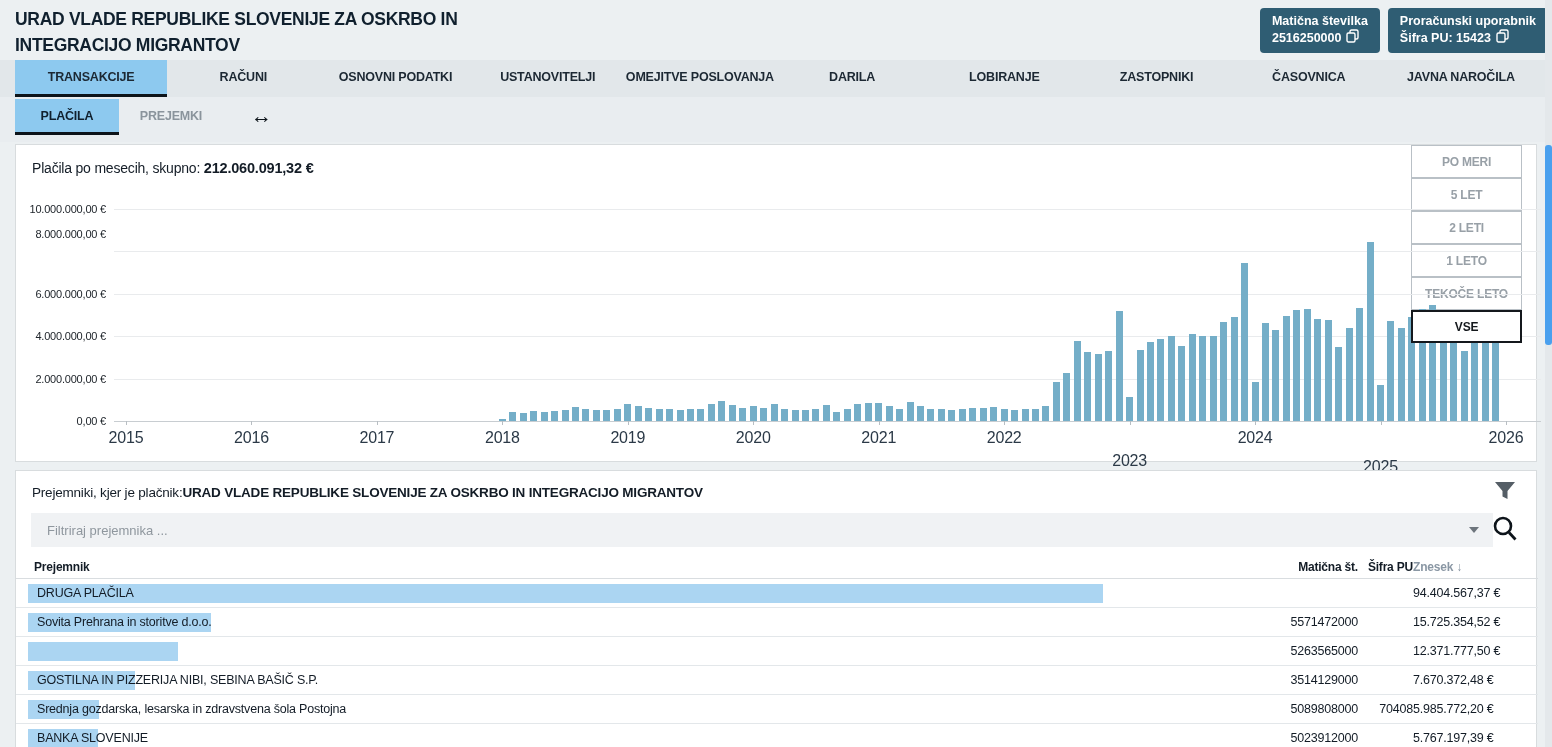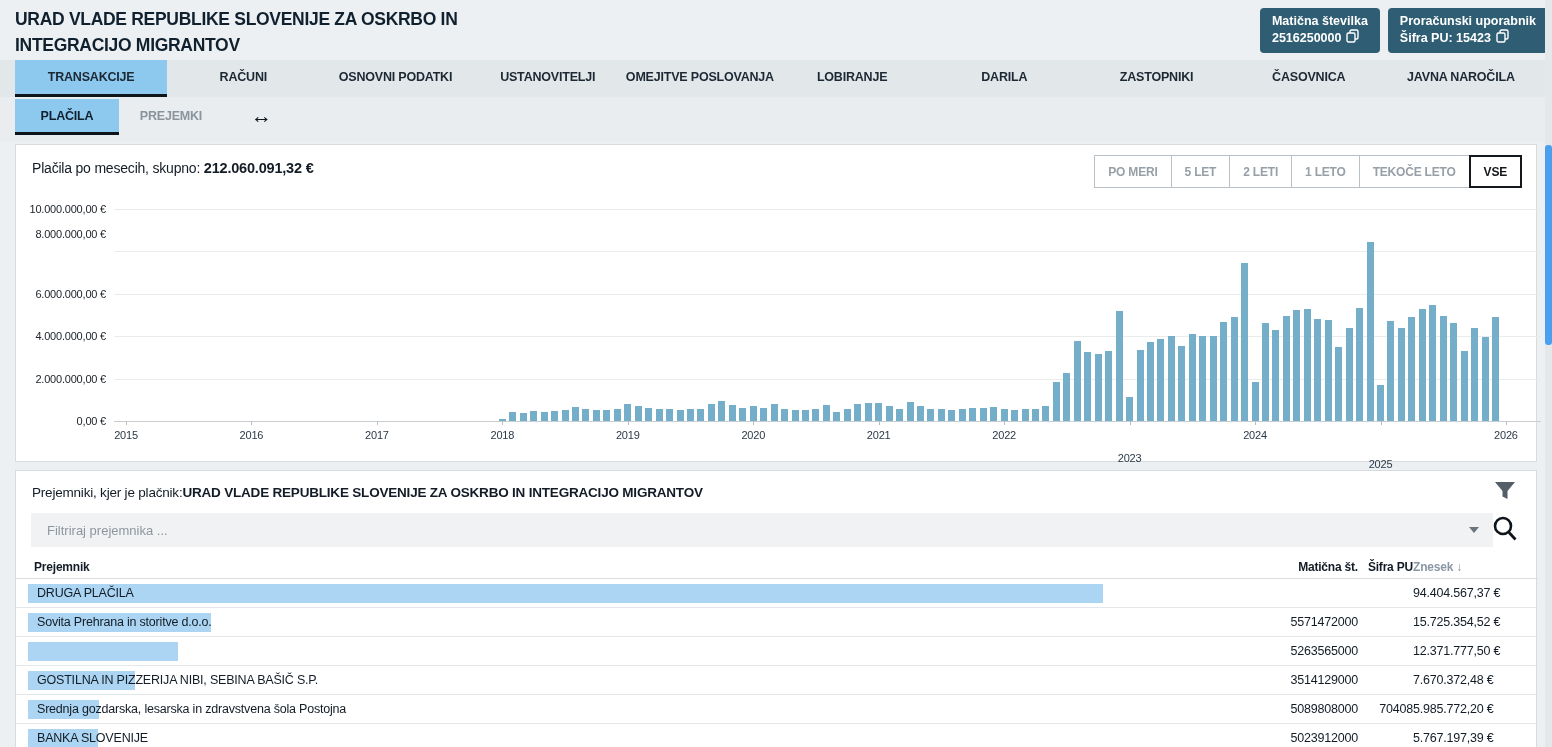--- a/index.html
+++ b/index.html
@@ -45,34 +45,34 @@
   }
   .subtab.active { background:#8dc9ef; color:#10202e; border-bottom:3px solid #0d141a; }
   .compare-arrows { font-size:21px; font-weight:bold; color:#0d141a; margin:5px 0 0 28px; cursor:pointer; }
   
   .panel { position:absolute; left:15px; width:1522px; background:#fff; border:1px solid #d8dcde; }
   .chart-panel { top:144px; height:318px; }
   .table-panel { top:470px; height:290px; }
   
   .chart-title { position:absolute; left:16px; top:15px; font-size:14px; color:#131c26; }
   .chart-title b { font-size:14.5px; }
-  .range-buttons { position:absolute; right:14px; top:10px; display:flex; }
+  .range-buttons { position:absolute; right:14px; top:0; display:flex;flex-direction:column; }
   .range-btn {
     background:#fff; border:1px solid #b9c0c6; color:#98a0a7; font-weight:bold;
     font-size:12px; padding:0 13px; height:33px; margin-left:-1px; cursor:pointer;
     font-family:inherit; letter-spacing:-0.2px;
   }
   .range-btn.active { border:2px solid #14181c; color:#14181c; z-index:2; }
   .y-label { position:absolute; right:1430px; width:90px; text-align:right; font-size:11px; color:#20262c; transform:translateY(-6px); }
   .gridline { position:absolute; left:98px; width:1427px; height:1px; background:#e9ebed; }
   .gridline.baseline { background:#c8cdd1; }
   .plot { position:absolute; left:98px; top:64px; width:1427px; height:212px; }
   .bar { position:absolute; bottom:0; width:7px; background:#74aec8; }
   .x-tick { position:absolute; top:212px; width:1px; height:4px; background:#b8bec3; }
-  .x-label { position:absolute; top:220px; width:60px; margin-left:-30px; text-align:center; font-size:11px; color:#2b3947; }
+  .x-label { position:absolute; top:220px; width:60px; margin-left:-30px; text-align:center; font-size:16px; color:#2b3947; }
   
   .recv-heading { position:absolute; left:16px; top:14px; font-size:13.5px; color:#131c26; }
   .recv-heading b { font-size:13.5px; }
   .funnel-btn { position:absolute; right:20px; top:10px; cursor:pointer; background:none; border:none; }
   .filter-wrap { position:absolute; left:15px; top:42px; width:1462px; height:34px; background:#f0f2f4; display:flex; align-items:center; }
   .filter-input {
     flex:1; border:none; background:transparent; outline:none; height:100%;
     padding:0 10px 0 16px; font-size:13px; color:#333; font-family:inherit;
   }
   .filter-input::placeholder { color:#8f979e; opacity:1; }
@@ -128,22 +128,22 @@
     </span>
   </button>
 </div>
 
 <div class="tabs-row" id="tabs-row">
     <div class="tab active">TRANSAKCIJE</div>
     <div class="tab">RAČUNI</div>
     <div class="tab">OSNOVNI PODATKI</div>
     <div class="tab">USTANOVITELJI</div>
     <div class="tab">OMEJITVE POSLOVANJA</div>
+    <div class="tab">DARILA</div>
     <div class="tab">LOBIRANJE</div>
-    <div class="tab">DARILA</div>
     <div class="tab">ZASTOPNIKI</div>
     <div class="tab">ČASOVNICA</div>
     <div class="tab">JAVNA NAROČILA</div>
   </div>
 
 <div class="subtabs-row">
   <div id="subtabs-holder" style="display:flex;justify-content:space-between;">
       <div class="subtab active">PLAČILA</div>
       <div class="subtab">PREJEMKI</div>
     </div>

